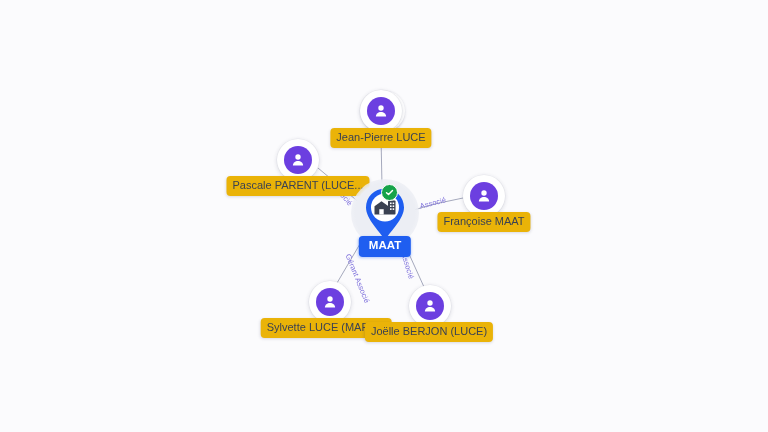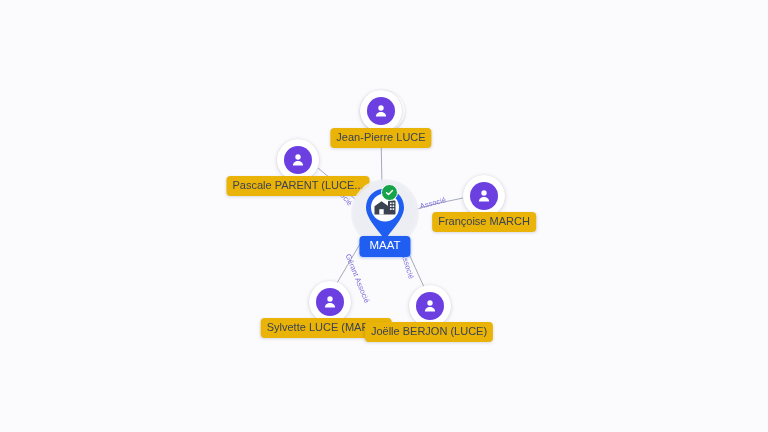--- a/index.html
+++ b/index.html
@@ -101,21 +101,21 @@
     border-radius: 4px;
     white-space: nowrap;
     box-shadow: 0 1px 3px rgba(40,44,80,0.16);
     transform: translateX(-50%);
     cursor: pointer;
   }
   .label.company {
     background: #1f5ef0;
     color: #ffffff;
     font-size: 11.5px;
-    font-weight: 400;
+    font-weight: 700;
     padding: 4px 10px 5px 10px;
     border-radius: 4px;
     box-shadow: 0 1px 3px rgba(31,94,240,0.35);
   }
   .edge-label {
     position: absolute;
     color: #7b6ddb;
     font-size: 7.5px;
     line-height: 1.15;
     white-space: nowrap;
@@ -185,21 +185,21 @@
   <div class="node" id="node-2" style="left: 484px; top: 196px; z-index: 4;">
     <div class="person-card">
       <div class="person-avatar">
         <svg width="18" height="18" viewBox="0 0 24 24" fill="#ffffff">
           <circle cx="12" cy="8" r="3.6"></circle>
           <path d="M5.2 19.2c0-3.7 3.1-6 6.8-6s6.8 2.3 6.8 6z"></path>
         </svg>
       </div>
     </div>
   </div>
-  <div class="label" id="label-2" style="left: 484px; top: 212px; z-index: 5;">Françoise MARCH</div>
+  <div class="label" id="label-2" style="left: 484px; top: 212px; z-index: 5;">Françoise MAAT</div>
 
   <div class="node" id="node-3" style="left: 330px; top: 302px; z-index: 4;">
     <div class="person-card">
       <div class="person-avatar">
         <svg width="18" height="18" viewBox="0 0 24 24" fill="#ffffff">
           <circle cx="12" cy="8" r="3.6"></circle>
           <path d="M5.2 19.2c0-3.7 3.1-6 6.8-6s6.8 2.3 6.8 6z"></path>
         </svg>
       </div>
     </div>

